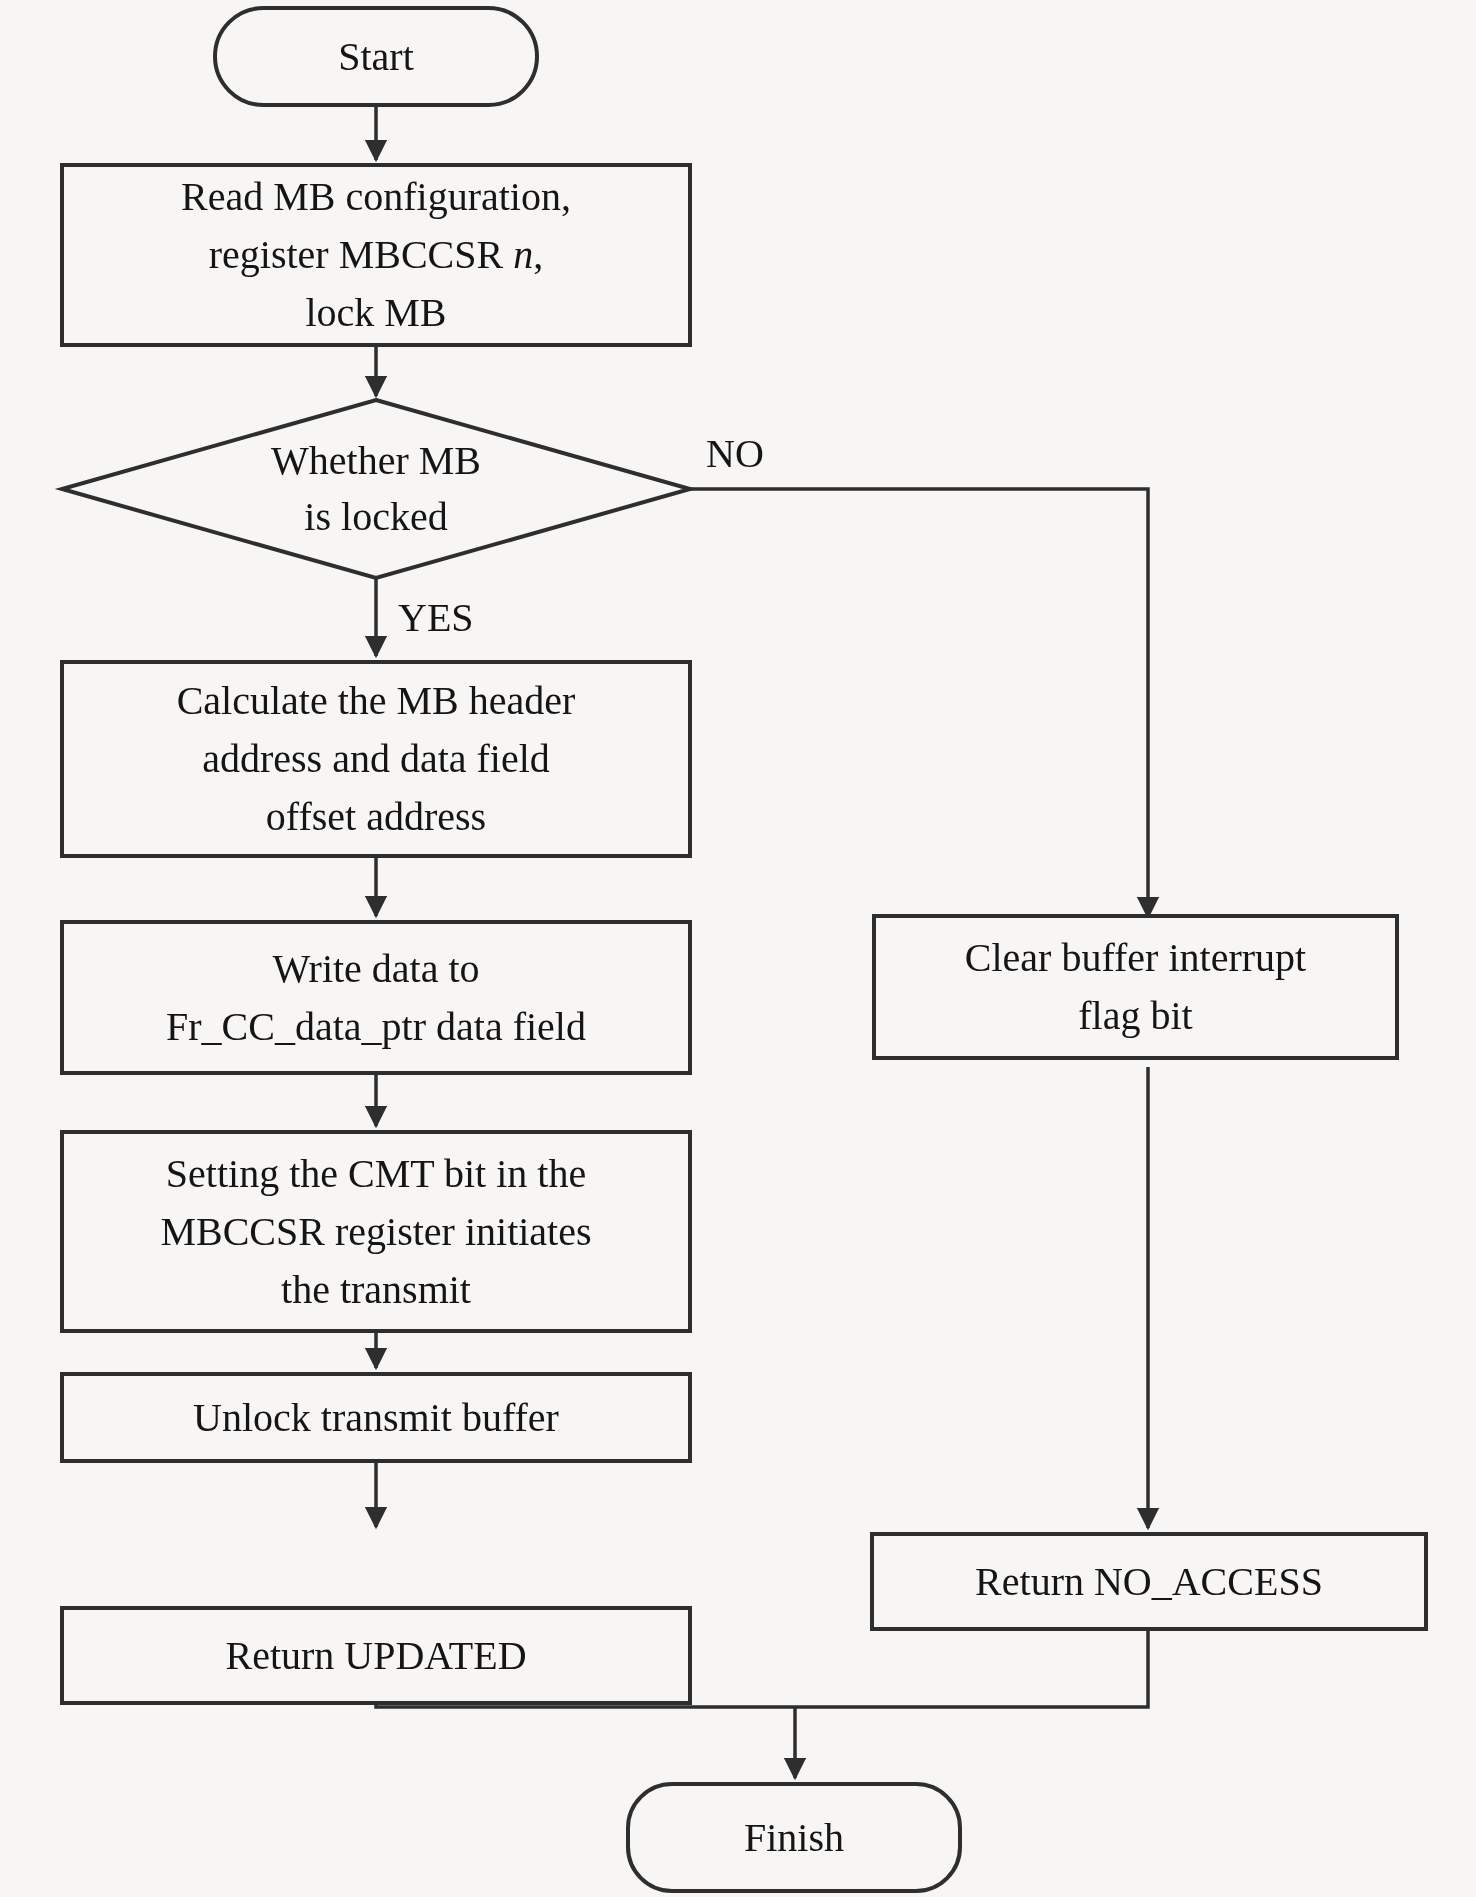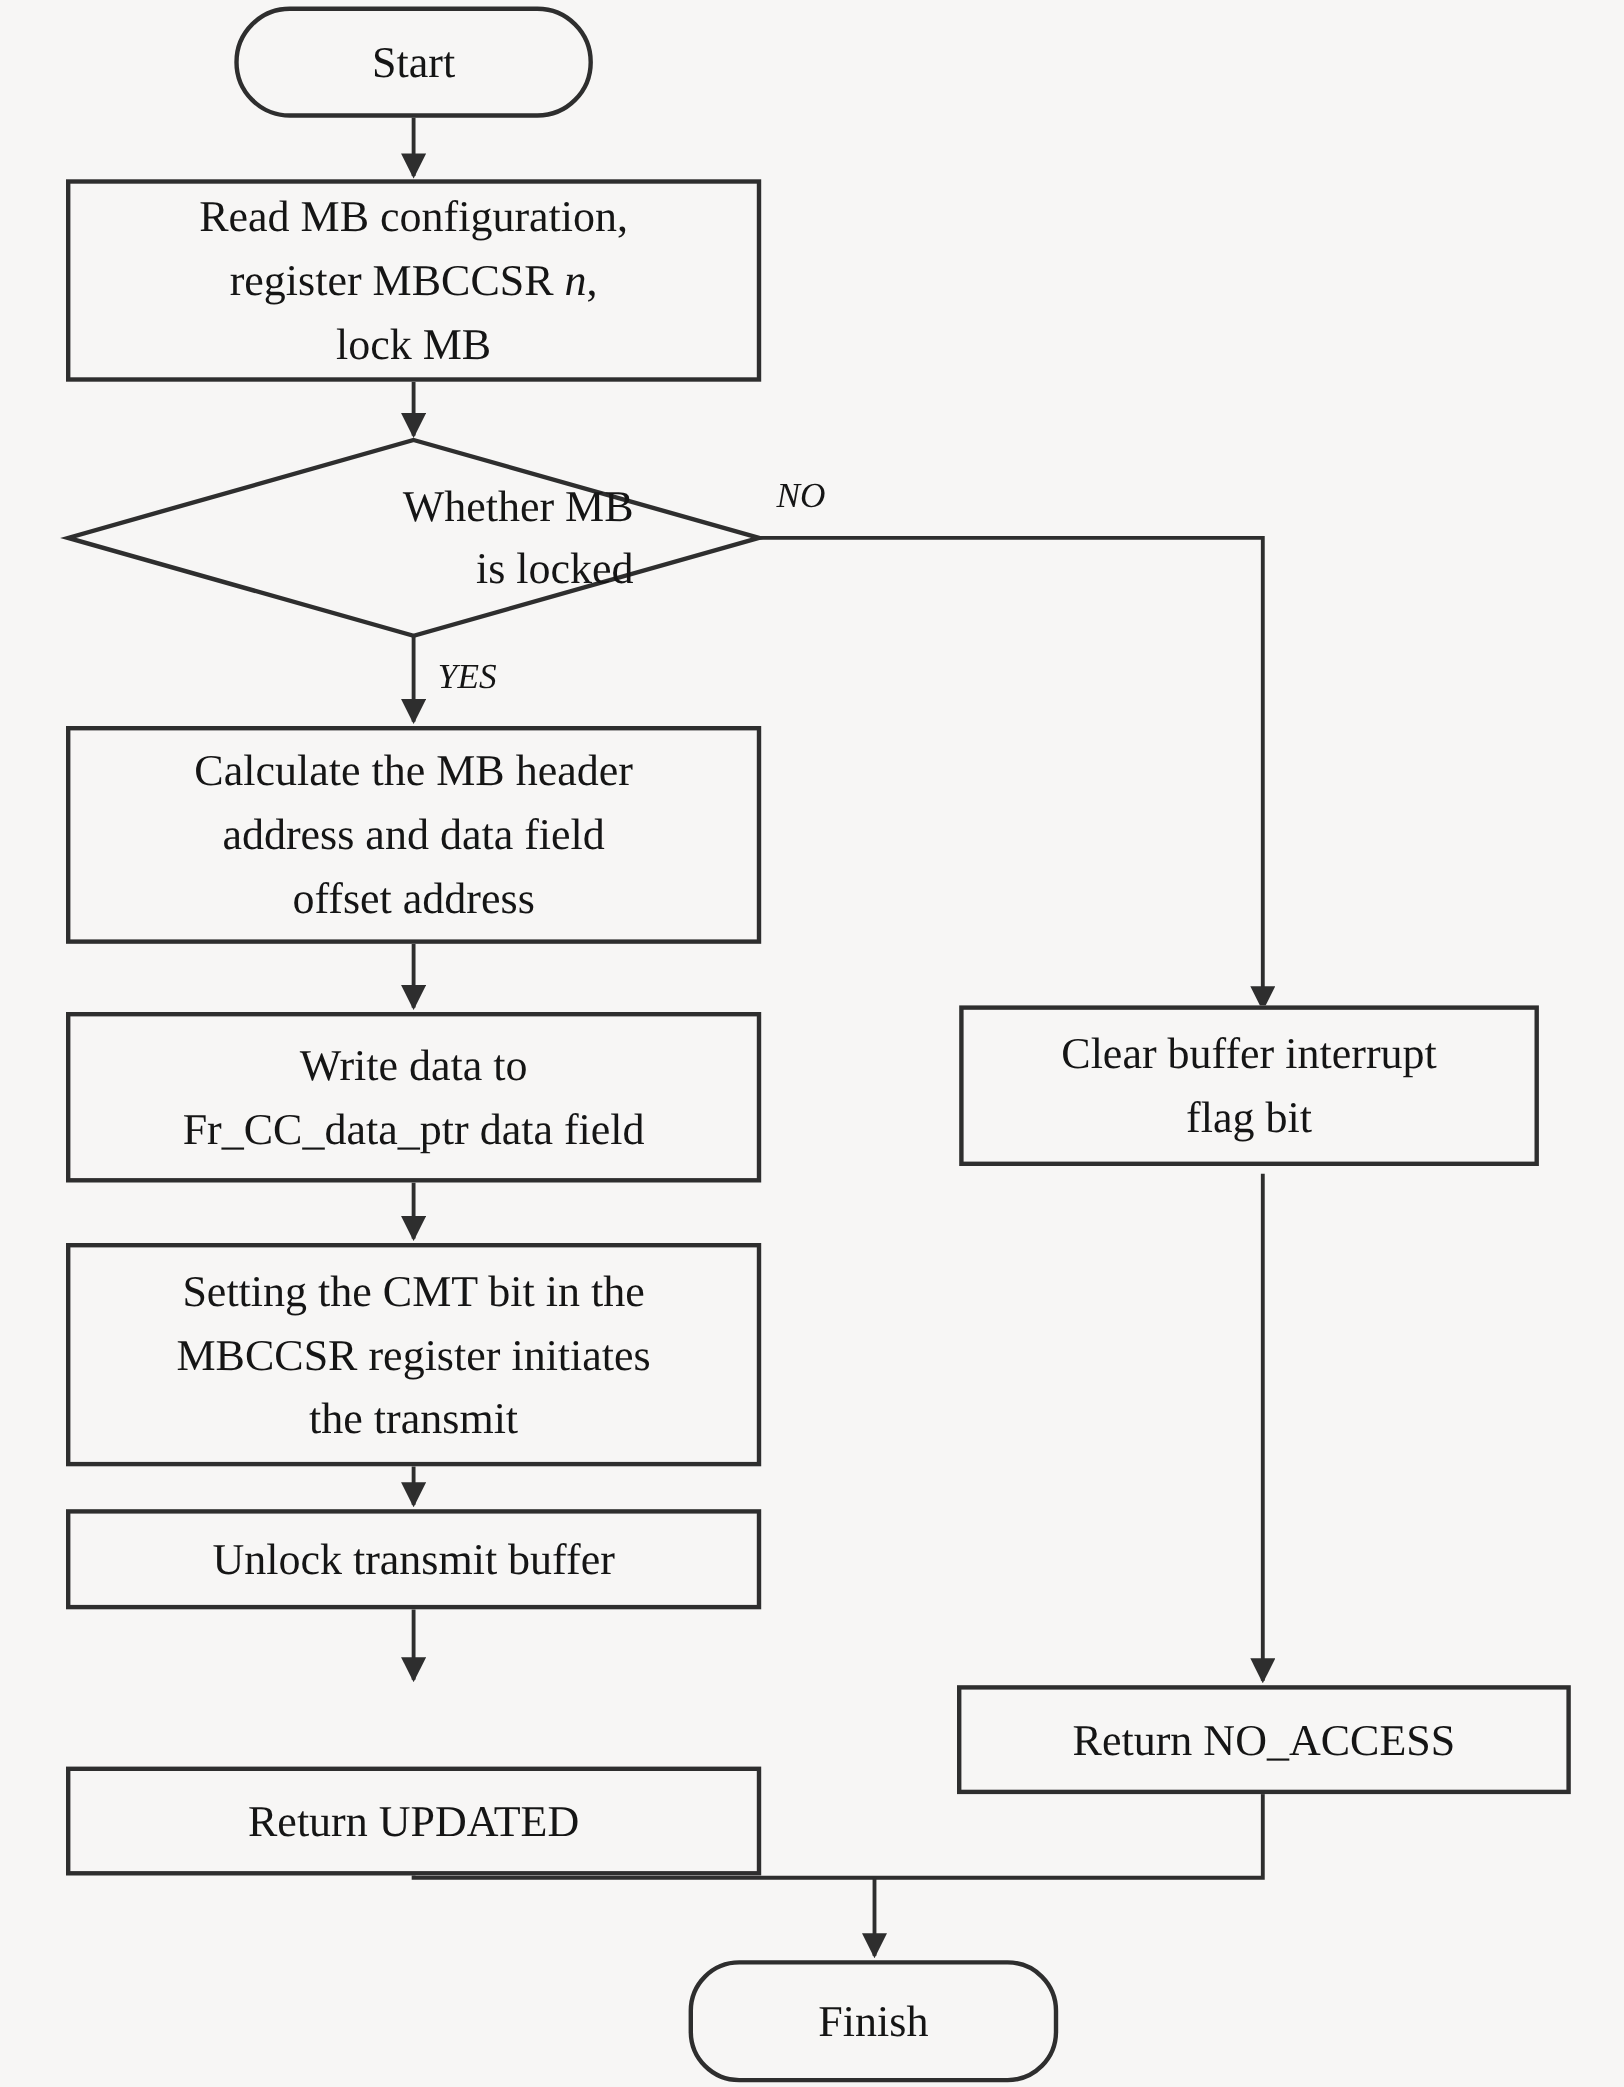--- a/index.html
+++ b/index.html
@@ -28,26 +28,26 @@
     position:absolute;box-sizing:border-box;
     border:4px solid var(--line);
     background:var(--bg);
     display:flex;flex-direction:column;align-items:center;justify-content:center;
     text-align:center;
     font-size:40px;line-height:1.45;
   }
   .terminator{border-radius:52px;}
   .overlay{
     position:absolute;box-sizing:border-box;
-    display:flex;flex-direction:column;align-items:flex-end;justify-content:center;
+    display:flex;flex-direction:column;align-items:center;justify-content:center;
     text-align:center;font-size:40px;line-height:1.4;
     background:transparent;border:none;
   }
   .edge-label{
-    position:absolute;font-size:32px;line-height:1;color:var(--text);font-style:italic;
+    position:absolute;font-size:40px;line-height:1;color:var(--text);
   }
   .var{font-style:italic;}
   .tline{white-space:nowrap;}
 </style>
 </head>
 <body>
 
 <div class="canvas">
 
   <svg class="wires" width="1476" height="1897" viewBox="0 0 1476 1897">

